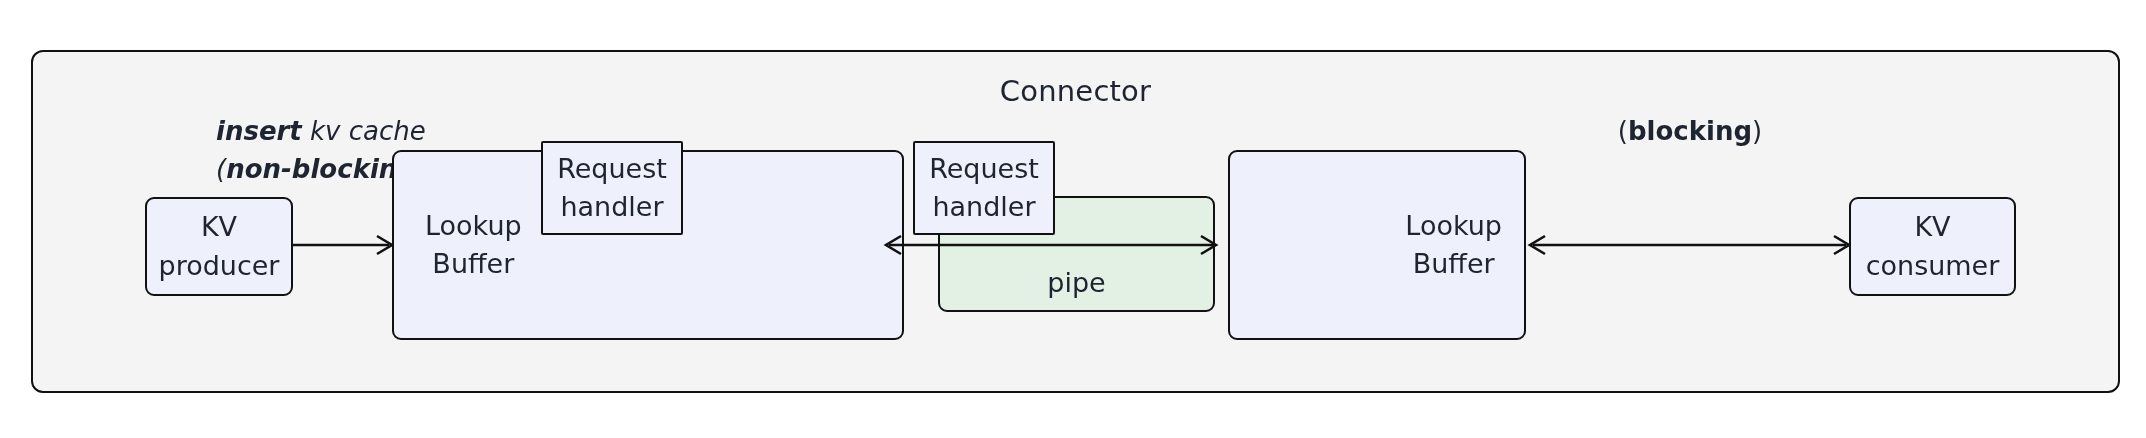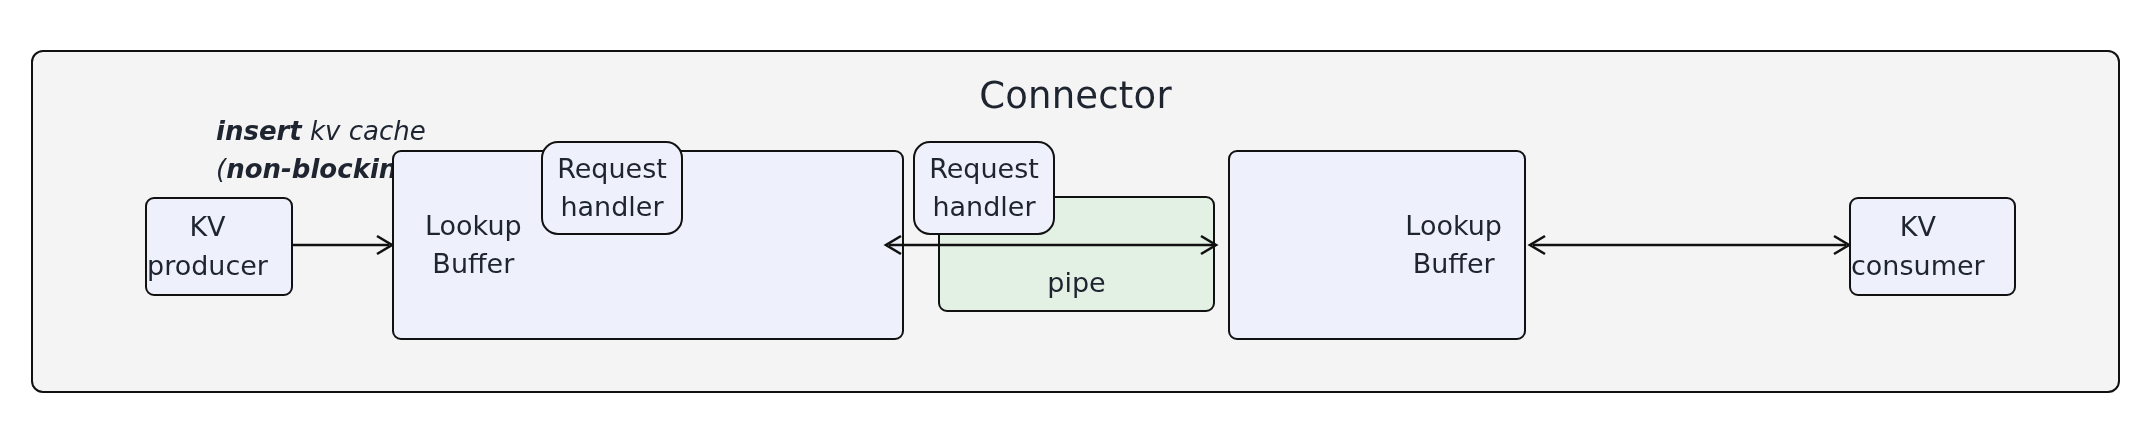--- a/index.html
+++ b/index.html
@@ -29,35 +29,36 @@
     background: #f4f4f4;
     border: 2.6px solid #111111;
     border-radius: 12px;
   }
   .connector-title {
     position: absolute;
     left: 0;
     top: 22px;
     width: 100%;
     text-align: center;
-    font-size: 37px;
+    font-size: 29px;
     color: #1e2430;
     letter-spacing: .2px;
   }
 
   
   .node {
     position: absolute;
     box-sizing: border-box;
     border: 2.6px solid #111111;
     border-radius: 9px;
     background: #eef1fb;
     color: #1e2430;
     display: flex;
     align-items: center;
+    justify-content: center;
     text-align: center;
     line-height: 1.42;
     font-size: 27px;
   }
   .node.green {
     background: #e3f0e4;
   }
 
   
   #kv-producer {
@@ -96,21 +97,21 @@
     font-size: 27px;
     line-height: 1.42;
     white-space: pre-line;
   }
 
   
   .req-handler {
     position: absolute;
     box-sizing: border-box;
     border: 2.4px solid #111111;
-    border-radius: 17px;
+    border-radius: 2px;
     background: #eef1fb;
     display: flex;
     align-items: center;
     justify-content: center;
     text-align: center;
     line-height: 1.42;
     font-size: 27px;
     color: #1e2430;
     white-space: pre-line;
   }
@@ -220,20 +221,21 @@
   </svg>
 
   <div class="node" id="lookup-buffer-right">
     <span class="lb-label">Lookup
 Buffer</span>
   </div>
   <div class="req-handler" id="request-handler-right">Request
 handler</div>
 
   <div class="edge-label" id="label-drop-select">
+    <div><span>(</span><b>blocking</b><span>)</span></div>
   </div>
 
   <svg class="arrow-svg" style="left:1528px; top:232px;" width="323" height="26">
     <line class="arrow-line" x1="5" y1="13" x2="318" y2="13"></line>
     <polyline class="arrow-head" points="17,4 2,13 17,22"></polyline>
     <polyline class="arrow-head" points="306,4 321,13 306,22"></polyline>
   </svg>
 
   <div class="node" id="kv-consumer">
     <span class="lb-label">KV

